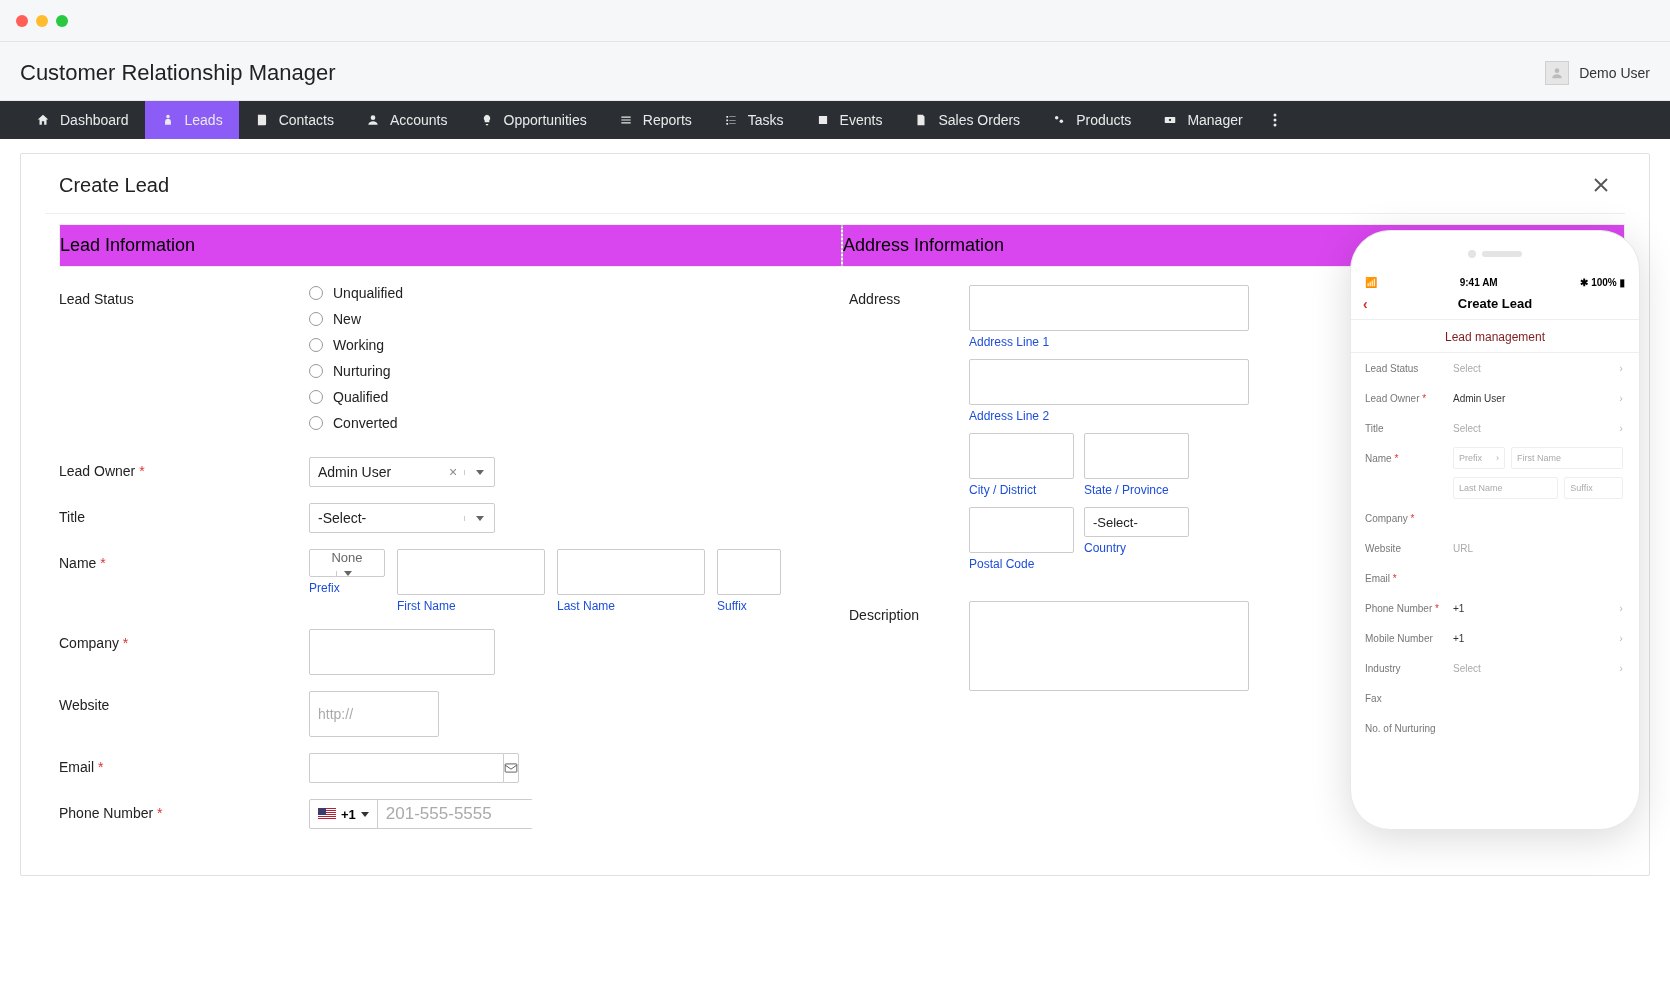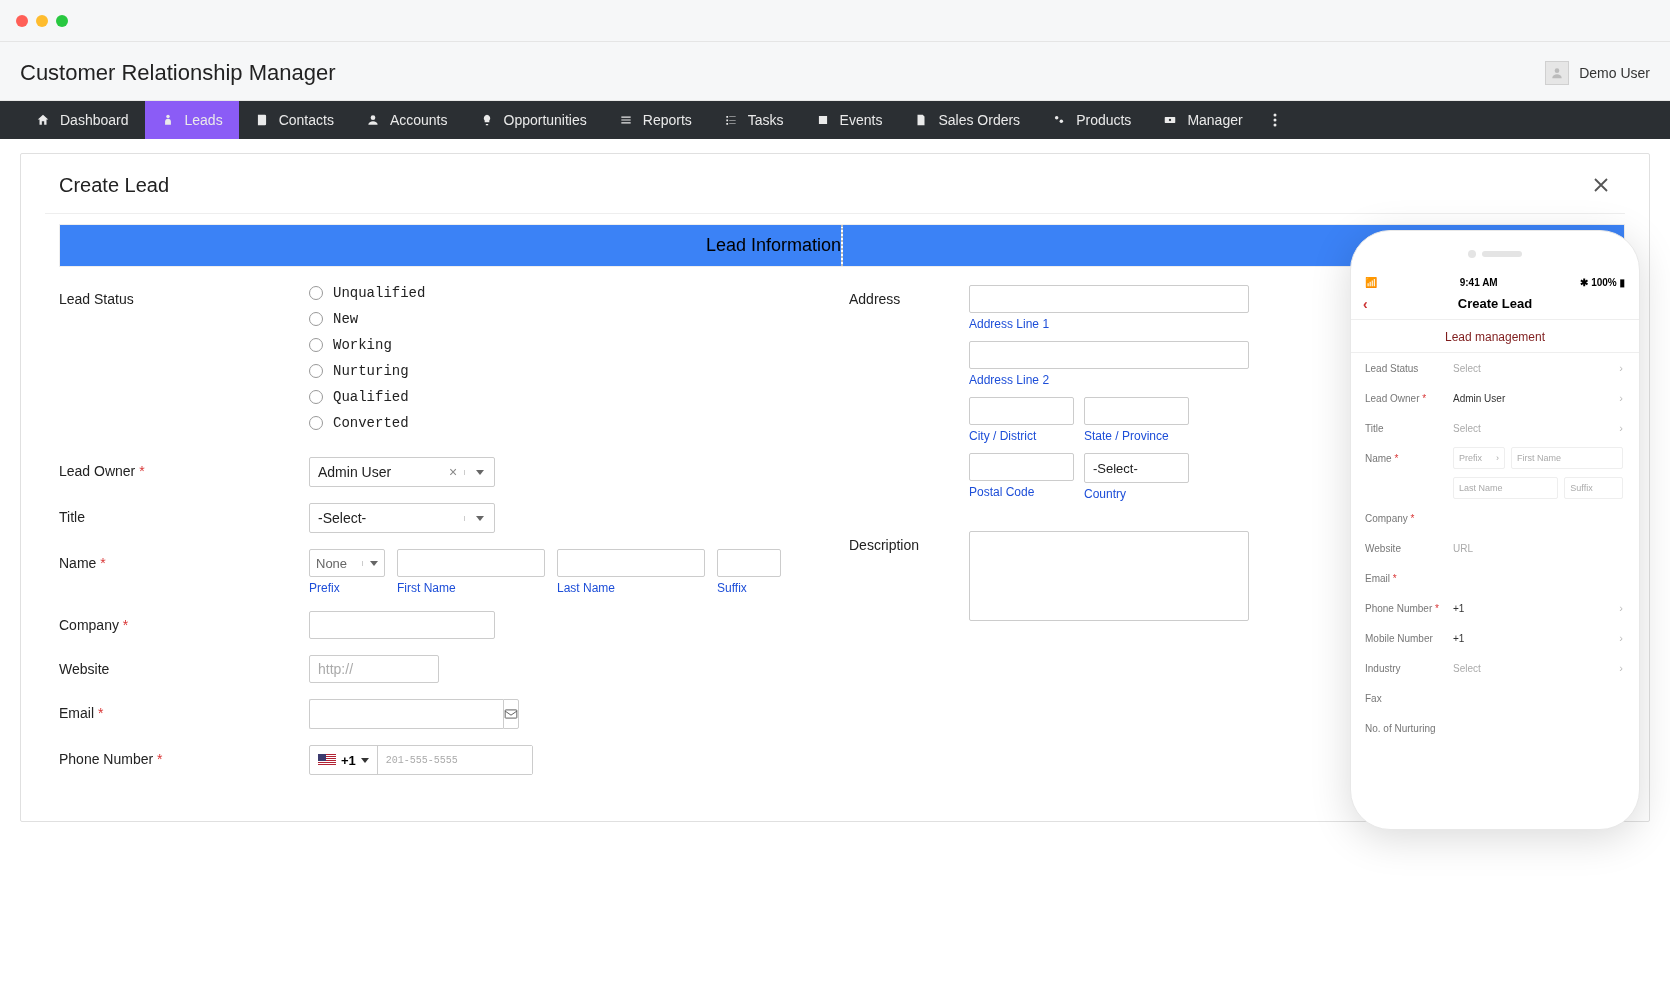--- a/index.html
+++ b/index.html
@@ -27,64 +27,64 @@
 
 
 .card { margin: 14px 20px 0 20px; border: 1px solid #e0e0e0; background: #fff; border-radius: 2px; padding: 0 0 30px 0; position: relative; }
 .card-head { display:flex; align-items:center; justify-content:space-between; padding: 20px 38px 16px 38px; }
 .card-title { font-size: 20px; font-weight: 400; color: #222; }
 .close-x { width: 18px; height: 18px; color: #555; cursor: pointer; }
 .hr { height:1px; background:#eee; margin: 0 24px 0 24px; }
 
 
 .section-row { display:flex; margin: 10px 24px 0 38px; gap: 0; border:1px solid #eee; position:relative; }
-.sec { flex:1; text-align:right; font-size:18px; font-weight:500; padding:10px 0; background:#3b82f6; }
+.sec { flex:1; text-align:left; font-size:18px; font-weight:500; padding:10px 0; background:#d946ef; }
 .sec-divider { width:1px; border-right:2px dotted #bbb; }
 
 
 .form-body { display:flex; margin: 18px 24px 0 24px; }
 .col { flex:1; padding: 0 14px; }
 
 .frow { display:flex; align-items:flex-start; margin-bottom: 16px; }
 .flabel { width: 250px; font-size: 14px; color: #222; padding-top: 6px; font-weight:500; }
 .req { color: #d93636; }
 .fcontrol { flex:1; }
 
-.radio-line { display:flex; align-items:center; gap:10px; margin-bottom: 10px; font-size:14px; color:#222;font-family:Liberation Mono, monospace; }
+.radio-line { display:flex; align-items:center; gap:10px; margin-bottom: 10px; font-size:14px; color:#222; }
 .radio { width:14px; height:14px; border:1px solid #999; border-radius:50%; display:inline-block; }
 
-.text-input { height: 28px; border:1px solid #ccc; border-radius:2px; padding: 0 8px; font-size:14px; color:#222; background:#fff; }
+.text-input { height: 46px; border:1px solid #ccc; border-radius:2px; padding: 0 8px; font-size:14px; color:#222; background:#fff; }
 .text-input.small { width: 105px; }
 .caption { font-size:12px; color:#1d4ed8; margin-top:4px; }
 
 .combo { display:flex; width:186px; height:30px; border:1px solid #ccc; border-radius:2px; align-items:center; }
 .combo .combo-text { flex:1; padding:0 8px; font-size:14px; color:#222; }
 .combo .clear-x { width:22px; text-align:center; color:#888; font-size:14px; cursor:pointer; }
 .combo .caret-box { width:30px; border-left:1px solid #ccc; display:flex; align-items:center; justify-content:center; cursor:pointer; }
 .caret { width:0; height:0; border-left:4px solid transparent; border-right:4px solid transparent; border-top:5px solid #666; }
 
-.prefix-combo { display:flex; width:76px; height:28px; border:1px solid #ccc; border-radius:2px; align-items:center; }
+.prefix-combo { display:flex; width:76px; height:28px; border:1px solid #ccc; border-radius:2px; align-items:center;flex-direction:column; }
 .prefix-combo .txt { flex:1; padding:0 6px; font-size:13px; color:#666; text-align:left; }
 .prefix-combo .caret-box { width:22px; border-left:1px solid #ccc; display:flex; align-items:center; justify-content:center; }
 
 .name-row { display:flex; gap:12px; }
 .name-col { display:flex; flex-direction:column; }
 
 .addr-stack .addr-input { width: 280px; }
 .addr-pair { display:flex; gap:10px; }
 
 .email-group { display:flex; width:186px; }
 .email-group input { flex:1; border:1px solid #ccc; border-right:none; height:30px; padding:0 8px; border-radius:2px 0 0 2px; }
 .email-group .icon-addon { width:30px; height:30px; border:1px solid #ccc; display:flex; align-items:center; justify-content:center; border-radius:0 2px 2px 0; }
 
 .phone-group { display:flex; width:224px; height:30px; border:1px solid #ccc; border-radius:2px; align-items:center; }
 .phone-group .flag-cc { display:flex; align-items:center; gap:5px; padding:0 8px; border-right:1px solid #ccc; height:100%; font-size:13px; font-weight:600; }
 .flag { width:18px; height:12px; background:linear-gradient(to bottom,#b22234 0 8%, #fff 8% 16%, #b22234 16% 24%, #fff 24% 32%, #b22234 32% 40%, #fff 40% 48%, #b22234 48% 56%, #fff 56% 64%, #b22234 64% 72%, #fff 72% 80%, #b22234 80% 88%, #fff 88% 100%); position:relative; }
 .flag::before { content:""; position:absolute; left:0; top:0; width:8px; height:7px; background:#3c3b6e; }
-.phone-group input { flex:1; border:none; height:100%; padding:0 8px; font-size:10px; outline:none;font-family:Liberation Mono, monospace; }
+.phone-group input { flex:1; border:none; height:100%; padding:0 8px; font-size:17px; outline:none; }
 
 textarea.text-input { height: 90px; width: 280px; resize:none; padding:6px 8px; }
 
 
 .phone-mock { position:absolute; right:30px; top:230px; width:290px; height:600px; background:#fff; border-radius:40px; box-shadow:0 8px 40px rgba(0,0,0,0.15); border:1px solid #e8e8e8; overflow:hidden; }
 .phone-notch { height:46px; display:flex; align-items:center; justify-content:center; gap:6px; }
 .spk { width:40px; height:6px; background:#e4e4e4; border-radius:3px; }
 .cam { width:8px; height:8px; background:#e4e4e4; border-radius:50%; }
 .phone-status { display:flex; justify-content:space-between; align-items:center; padding:0 14px; font-size:10px; font-weight:600; }
 .phone-header { text-align:center; font-size:13px; font-weight:600; padding:8px 0; border-bottom:1px solid #eee; position:relative; }

